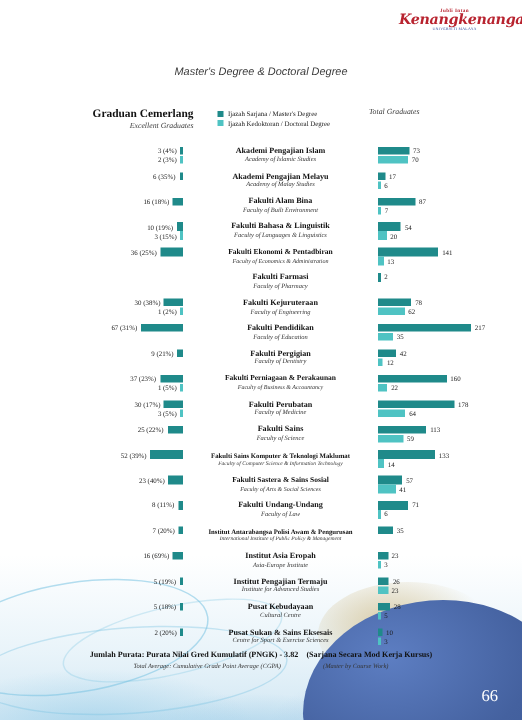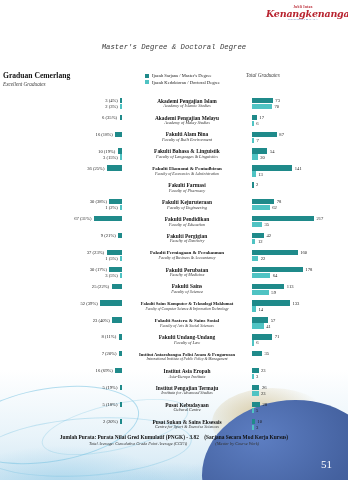--- a/index.html
+++ b/index.html
@@ -82,26 +82,26 @@
   }
 
   
   .title-wrap { position: absolute; left: 0; right: 0; top: 41px; text-align: center; }
   .title-ms {
     font-size: 10.5px; font-weight: bold; color: #1a1a1a;
     font-family: "Liberation Serif", serif; letter-spacing: .1px;
   }
   .title-en {
     font-size: 7.3px; font-style: italic; color: #3b3b3b;
-    margin-top: 1.5px; font-family: Liberation Mono, monospace;
+    margin-top: 1.5px; font-family: Liberation Sans, sans-serif;
   }
 
   
   .col-head { position: absolute; top: 71px; }
-  .col-head.left  { left: 3px; width: 116px; text-align: left; }
+  .col-head.left  { left: 13px; width: 116px; text-align: right; }
   .col-head.right { right: 6px; width: 96px; text-align: left; }
   .ch-ms {
     font-size: 7.6px; font-weight: bold; color: #111;
     font-family: "Liberation Serif", serif;
   }
   .ch-en {
     font-size: 5.2px; font-style: italic; color: #3b3b3b; margin-top: .5px;
   }
 
   
@@ -743,14 +743,14 @@
       <span>&nbsp;&nbsp;</span>
       <span>(Sarjana Secara Mod Kerja Kursus)</span>
     </div>
     <div class="foot-en">
       <span>Total Average: Cumulative Grade Point Average (CGPA)</span>
       <span class="gap"></span>
       <span>(Master by Course Work)</span>
     </div>
   </div>
 
-  <div class="pageno">51</div>
+  <div class="pageno">66</div>
 </div>
 
 </body></html>

